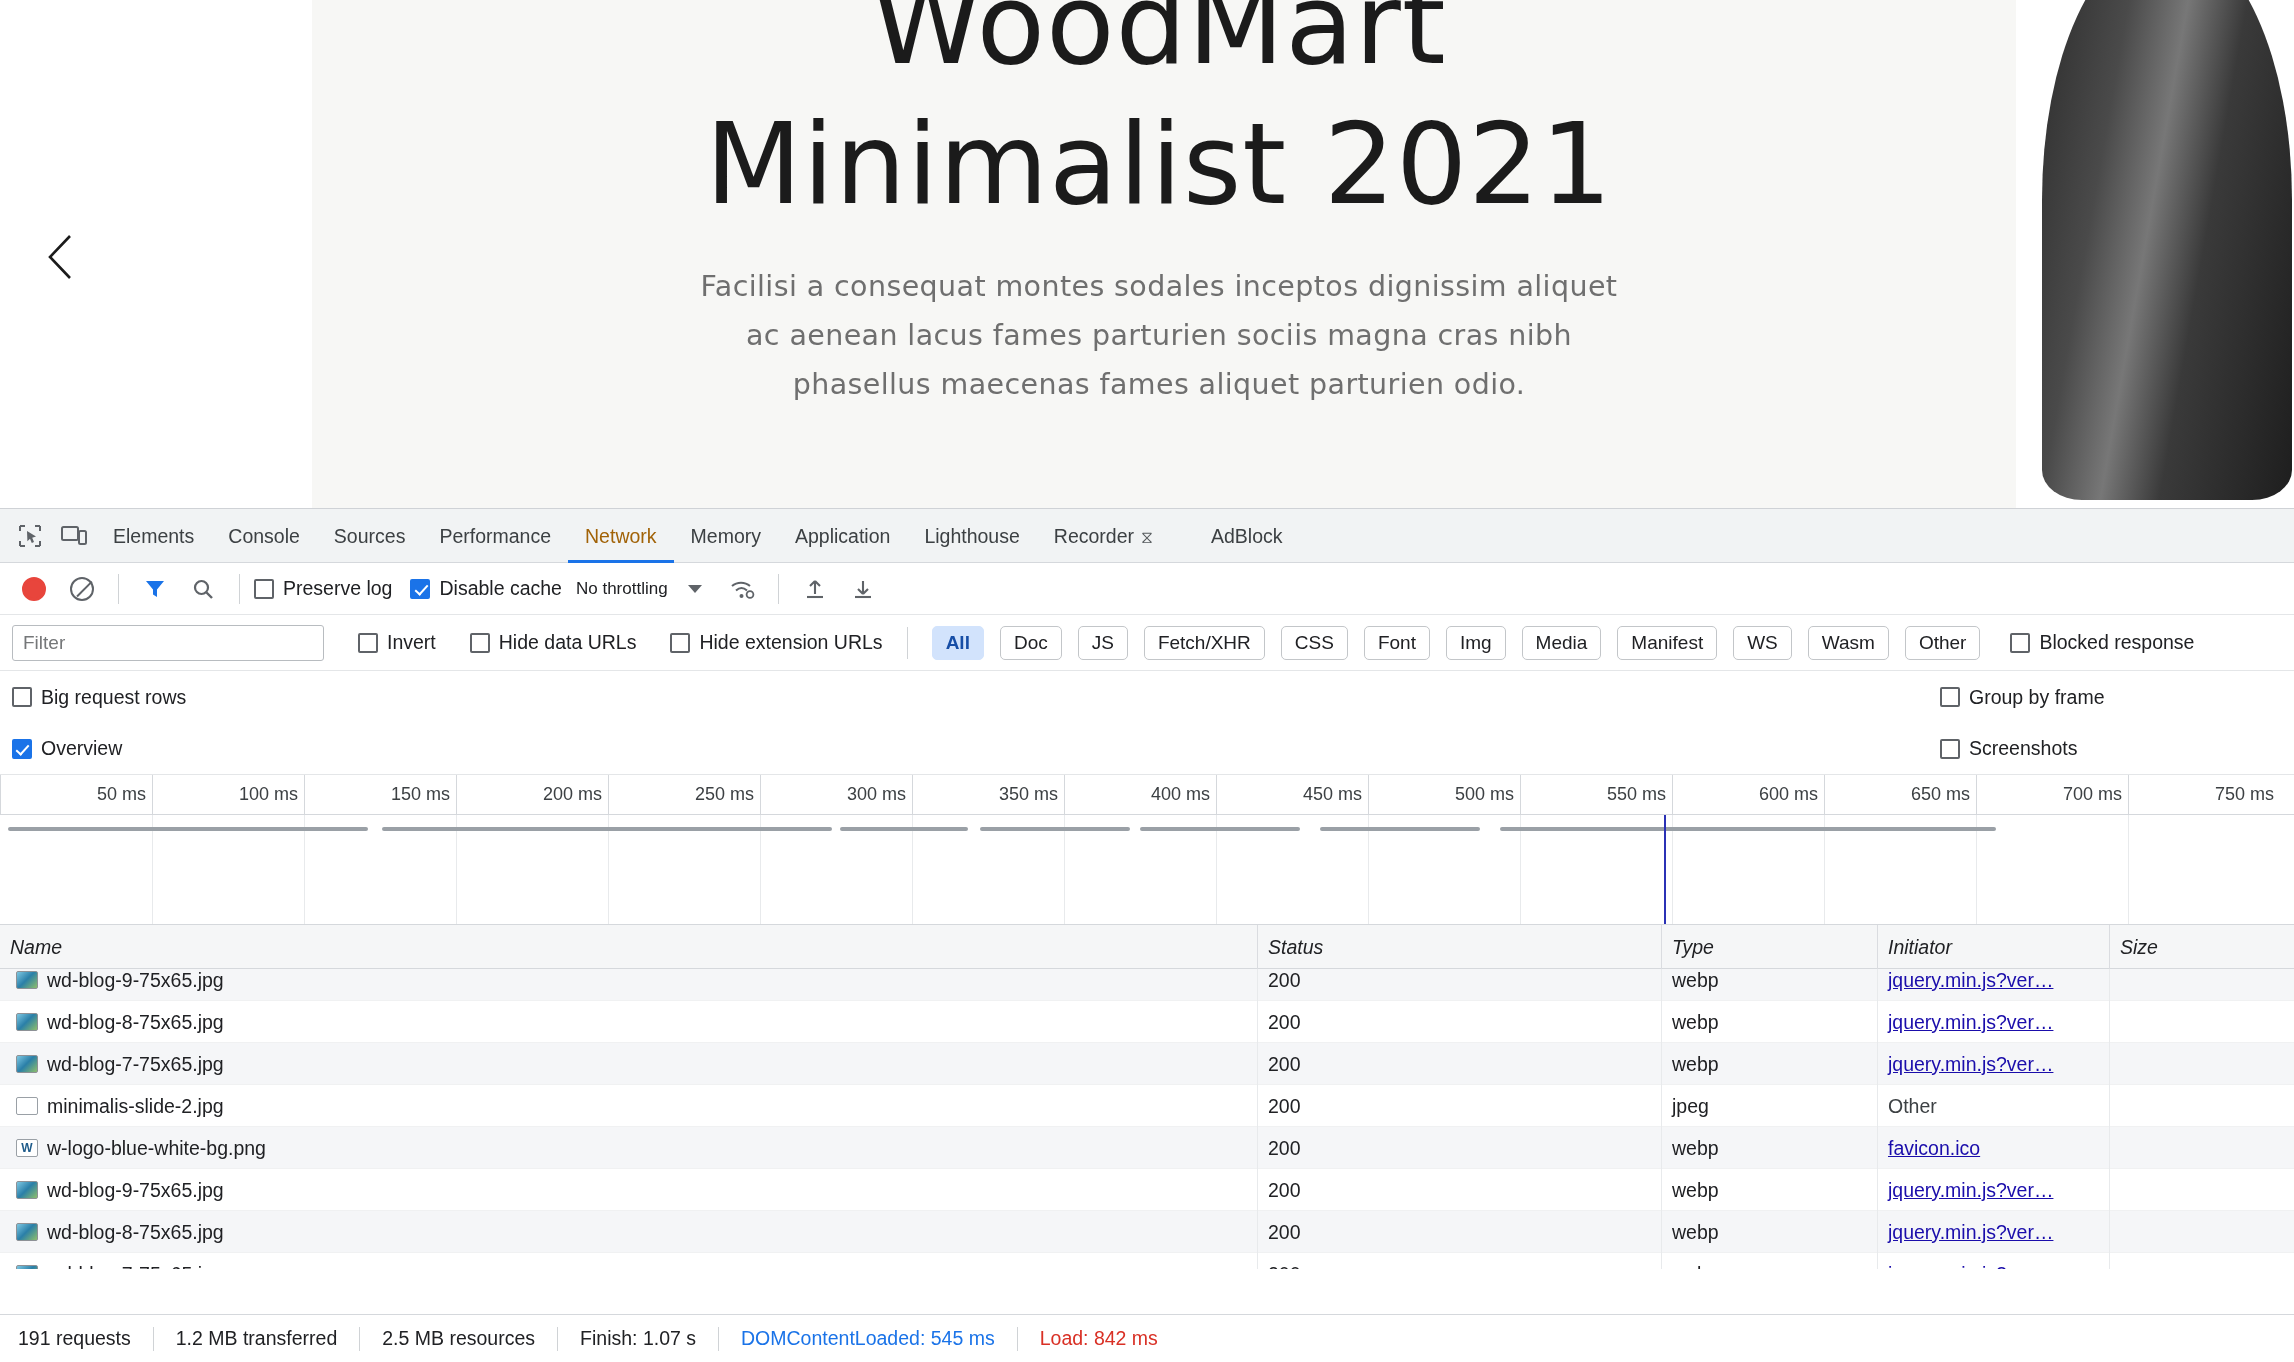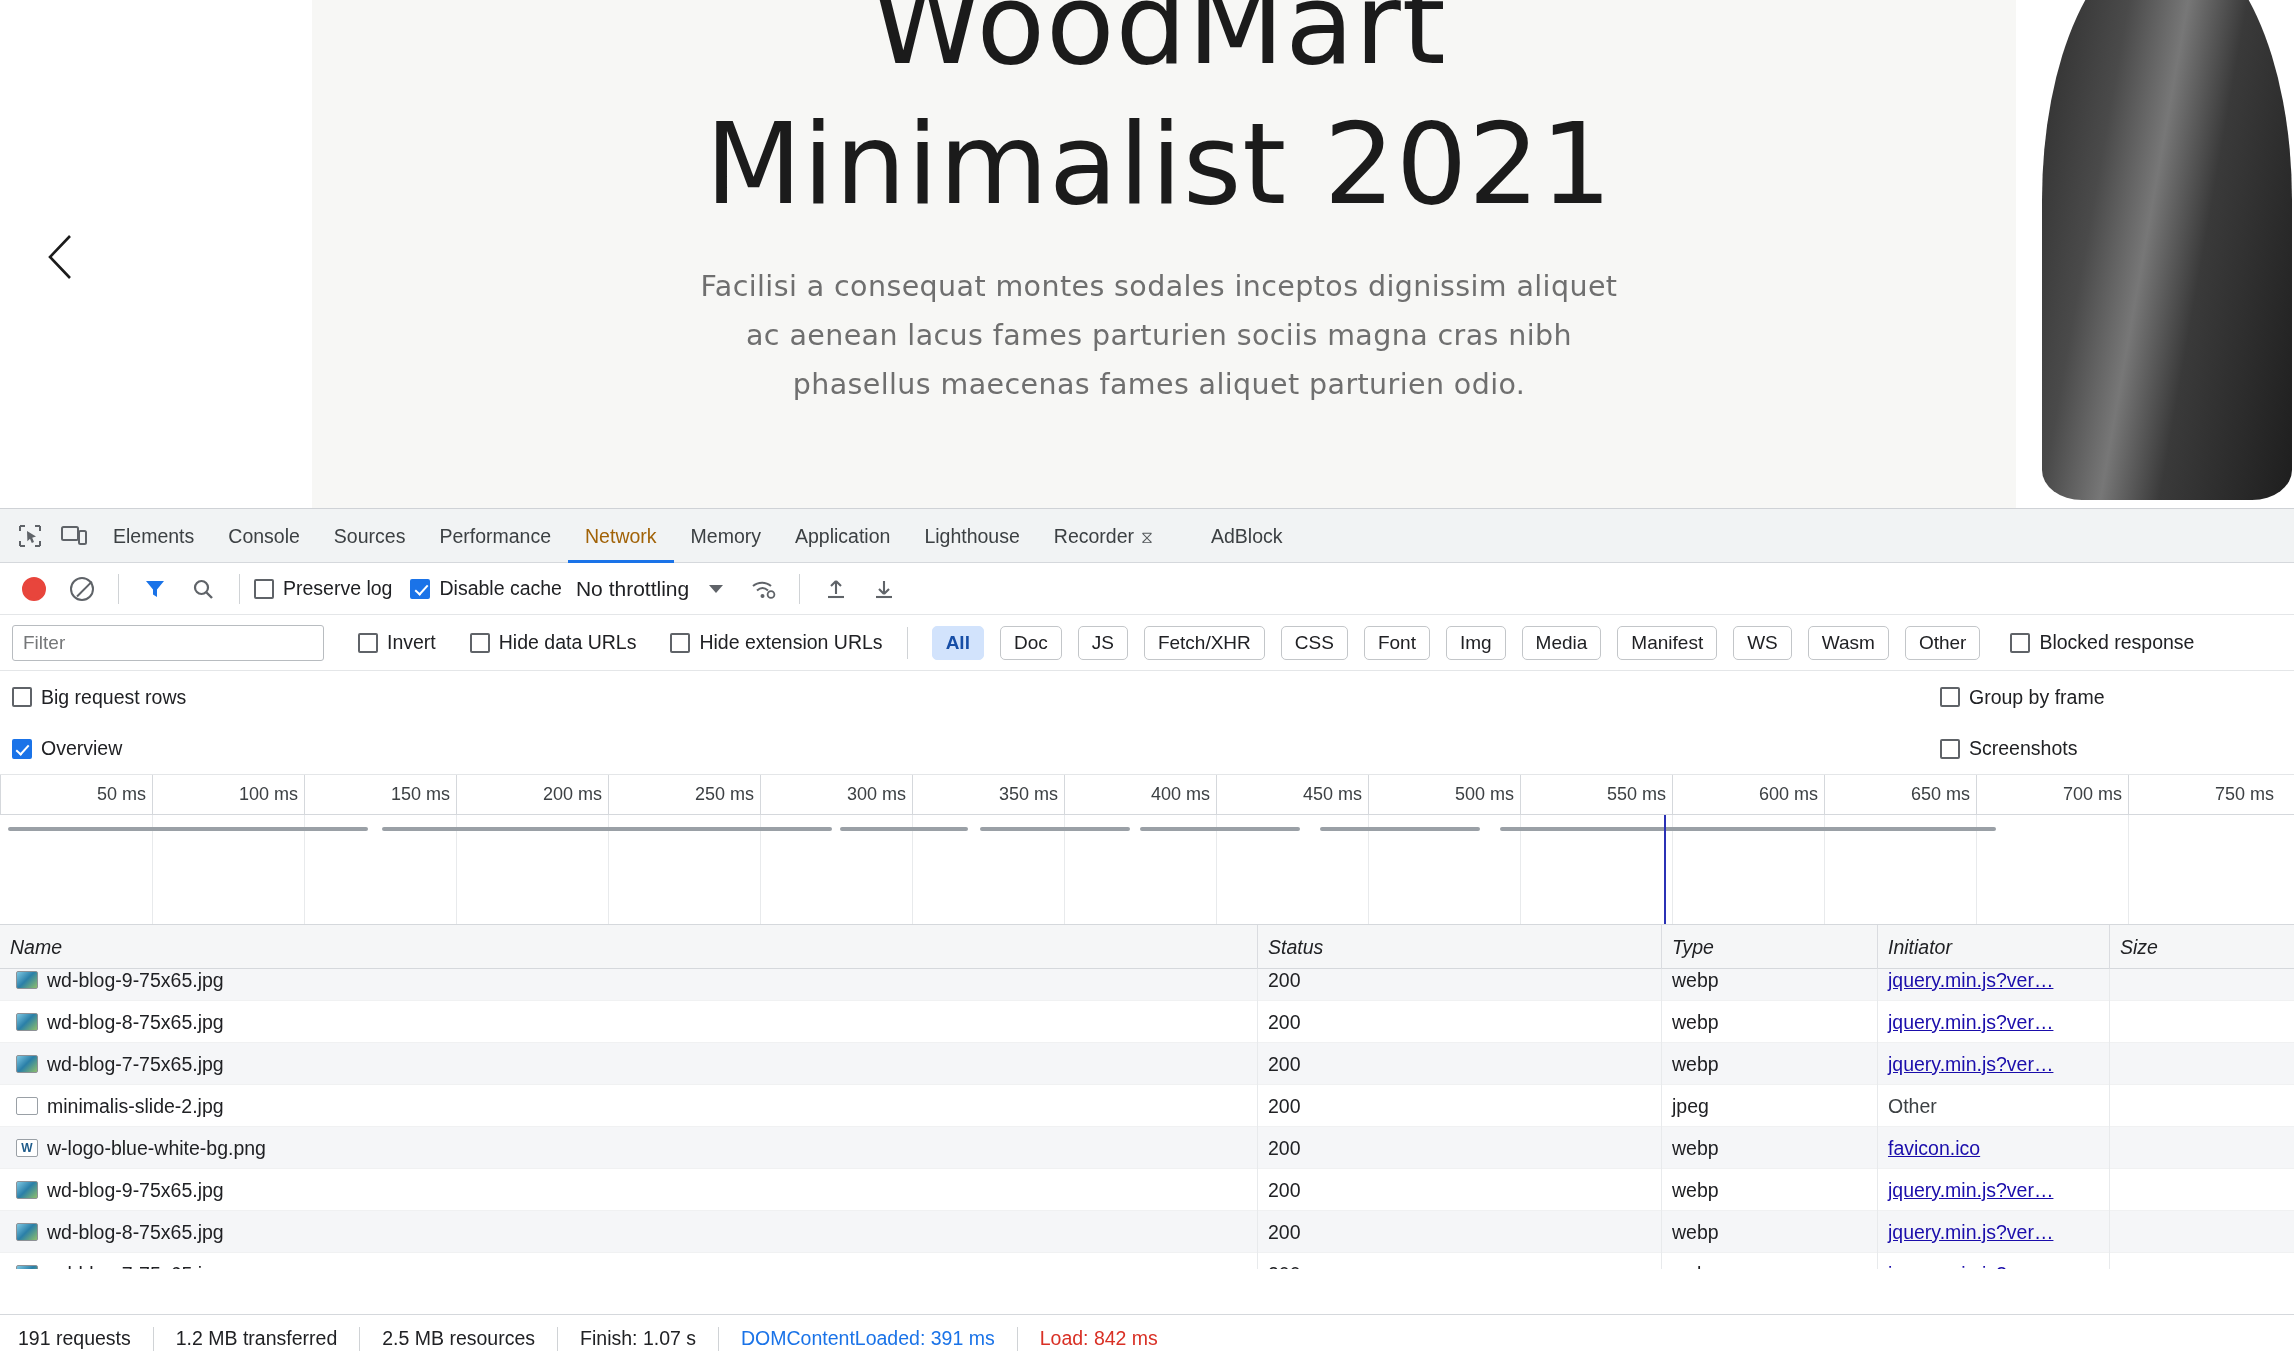--- a/index.html
+++ b/index.html
@@ -130,21 +130,21 @@
   }
   .cbx.checked { background: #1a73e8; border-color: #1a73e8; position: relative; }
   .cbx.checked::after {
     content:""; position: absolute; left: 5.4px; top: 1.2px;
     width: 5px; height: 11px; border: solid #fff;
     border-width: 0 2.6px 2.6px 0; transform: rotate(42deg);
   }
   .tb-label { font-size: 19.5px; color: #202124; white-space: nowrap; }
   .throttle {
     display: flex; align-items: center; gap: 20px;
-    font-size: 21px; color: #202124; cursor: pointer; padding-left: 10px;
+    font-size: 17px; color: #202124; cursor: pointer; padding-left: 10px;
   }
   .caret { width: 0; height: 0; border-left: 7px solid transparent; border-right: 7px solid transparent; border-top: 8px solid #5f6368; }
 
   
   .dt-filterbar {
     display: flex; align-items: center;
     height: 56px;
     padding: 0 12px;
     border-bottom: 1px solid #e4e6e8;
     gap: 8px;
@@ -609,19 +609,19 @@
 
     <div class="dt-status">
       <span class="seg">191 requests</span>
       <span class="vline"></span>
       <span class="seg">1.2 MB transferred</span>
       <span class="vline"></span>
       <span class="seg">2.5 MB resources</span>
       <span class="vline"></span>
       <span class="seg">Finish: 1.07 s</span>
       <span class="vline"></span>
-      <span class="seg blue">DOMContentLoaded: 391 ms</span>
+      <span class="seg blue">DOMContentLoaded: 545 ms</span>
       <span class="vline"></span>
       <span class="seg red">Load: 842 ms</span>
     </div>
 
   </div>
 </div>
 
 </body></html>

